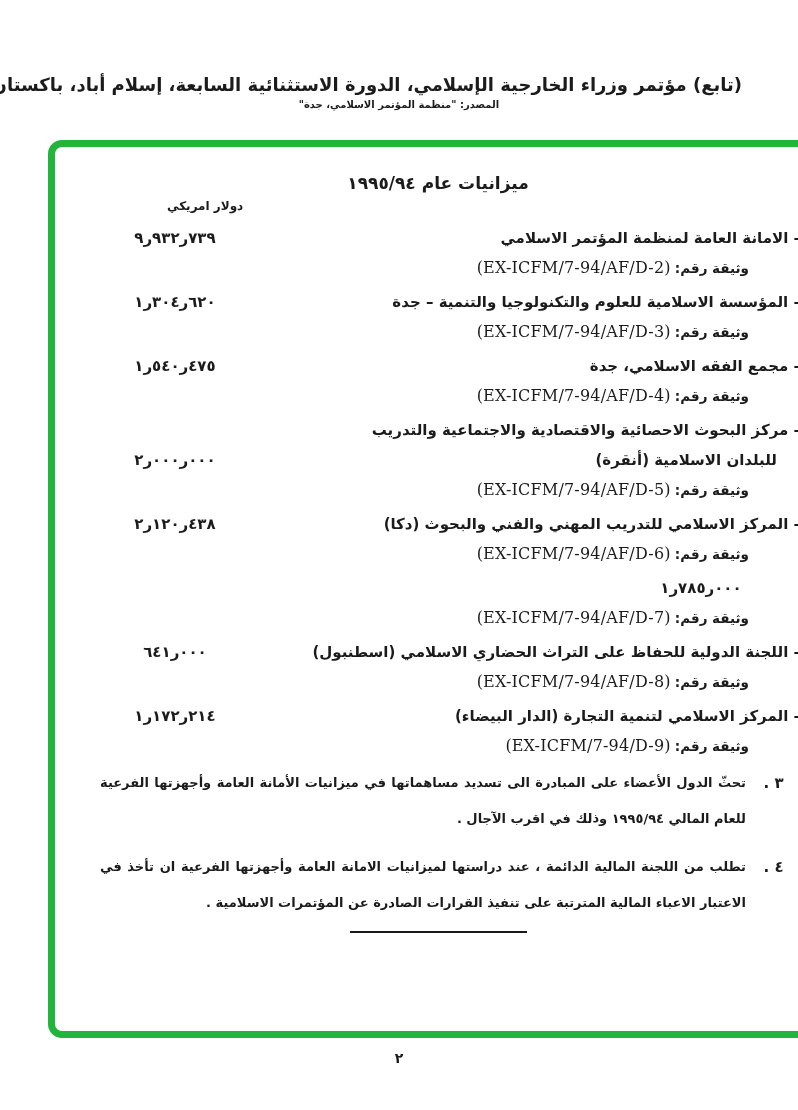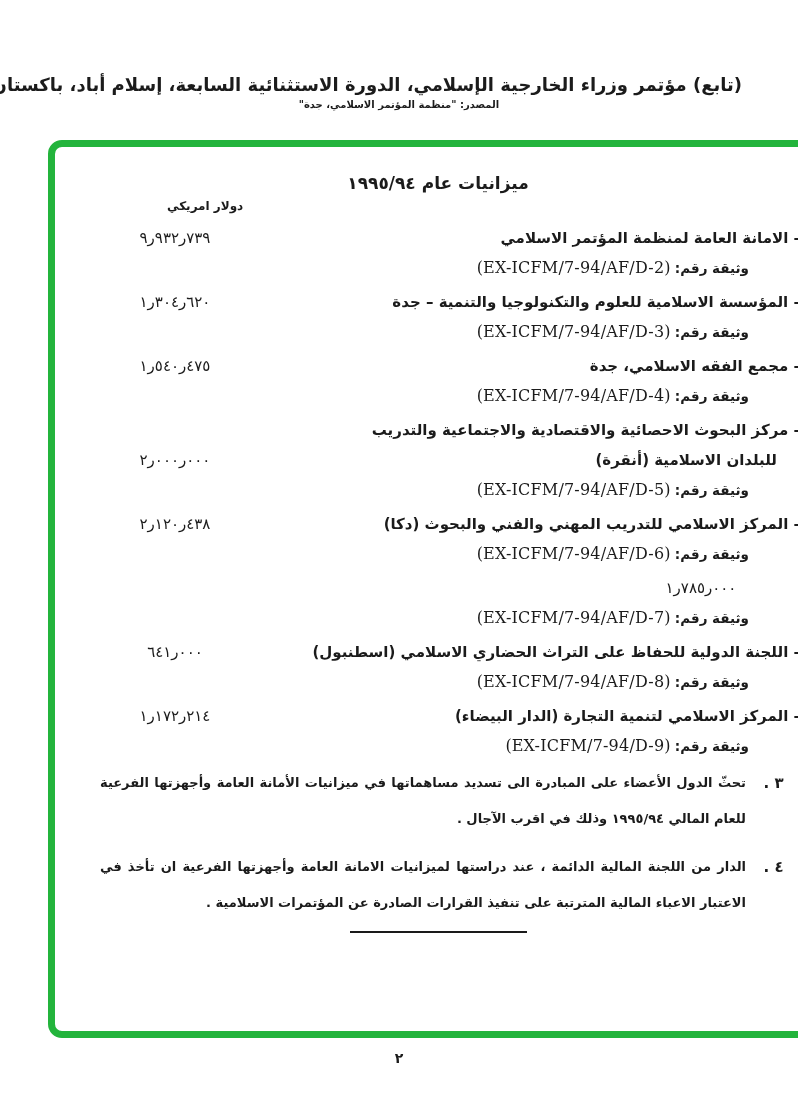--- a/index.html
+++ b/index.html
@@ -48,21 +48,21 @@
     padding-left:92px;
     font-size:12px;font-weight:bold;
   }
   .items{margin-top:10px;}
   .item{margin-bottom:4px;}
   .item-main{display:flex;align-items:flex-end;}
   .name-block{flex:1;font-size:15px;font-weight:bold;line-height:30px;text-align:right;}
   .name2{padding-right:24px;}
   .amount{
     width:200px;padding-left:0;box-sizing:border-box;
-    text-align:center;font-size:15px;font-weight:normal;line-height:30px;
+    text-align:center;font-size:15px;font-weight:bold;line-height:30px;
   }
   .amount .ltr-ov{font-family:"DejaVu Sans",sans-serif;}
   .doc-line{
     text-align:right;padding-right:52px;
     font-size:13.5px;line-height:30px;
   }
   .doc-label{font-weight:bold;}
   .doc-num{font-size:16px;font-weight:normal;letter-spacing:0.2px;}
   
   .para{display:flex;direction:rtl;margin-top:4px;}
@@ -170,21 +170,21 @@
 
     </div>
 
     <div class="para">
       <div class="para-num">٣ .</div>
       <div class="para-text"><span class="kw">تحثّ</span> <span>الدول الأعضاء على المبادرة الى تسديد مساهماتها في ميزانيات الأمانة العامة وأجهزتها الفرعية للعام المالي ١٩٩٥/٩٤ وذلك في اقرب الآجال .</span></div>
     </div>
 
     <div class="para">
       <div class="para-num">٤ .</div>
-      <div class="para-text"><span class="kw">الدار</span> <span>من اللجنة المالية الدائمة ، عند دراستها لميزانيات الامانة العامة وأجهزتها الفرعية ان تأخذ في الاعتبار الاعباء المالية المترتبة على تنفيذ القرارات الصادرة عن المؤتمرات الاسلامية .</span></div>
+      <div class="para-text"><span class="kw">تطلب</span> <span>من اللجنة المالية الدائمة ، عند دراستها لميزانيات الامانة العامة وأجهزتها الفرعية ان تأخذ في الاعتبار الاعباء المالية المترتبة على تنفيذ القرارات الصادرة عن المؤتمرات الاسلامية .</span></div>
     </div>
 
     <div class="divider"></div>
 
   </div>
 </div>
 
 <div class="page-num">٢</div>
 
 </body></html>

